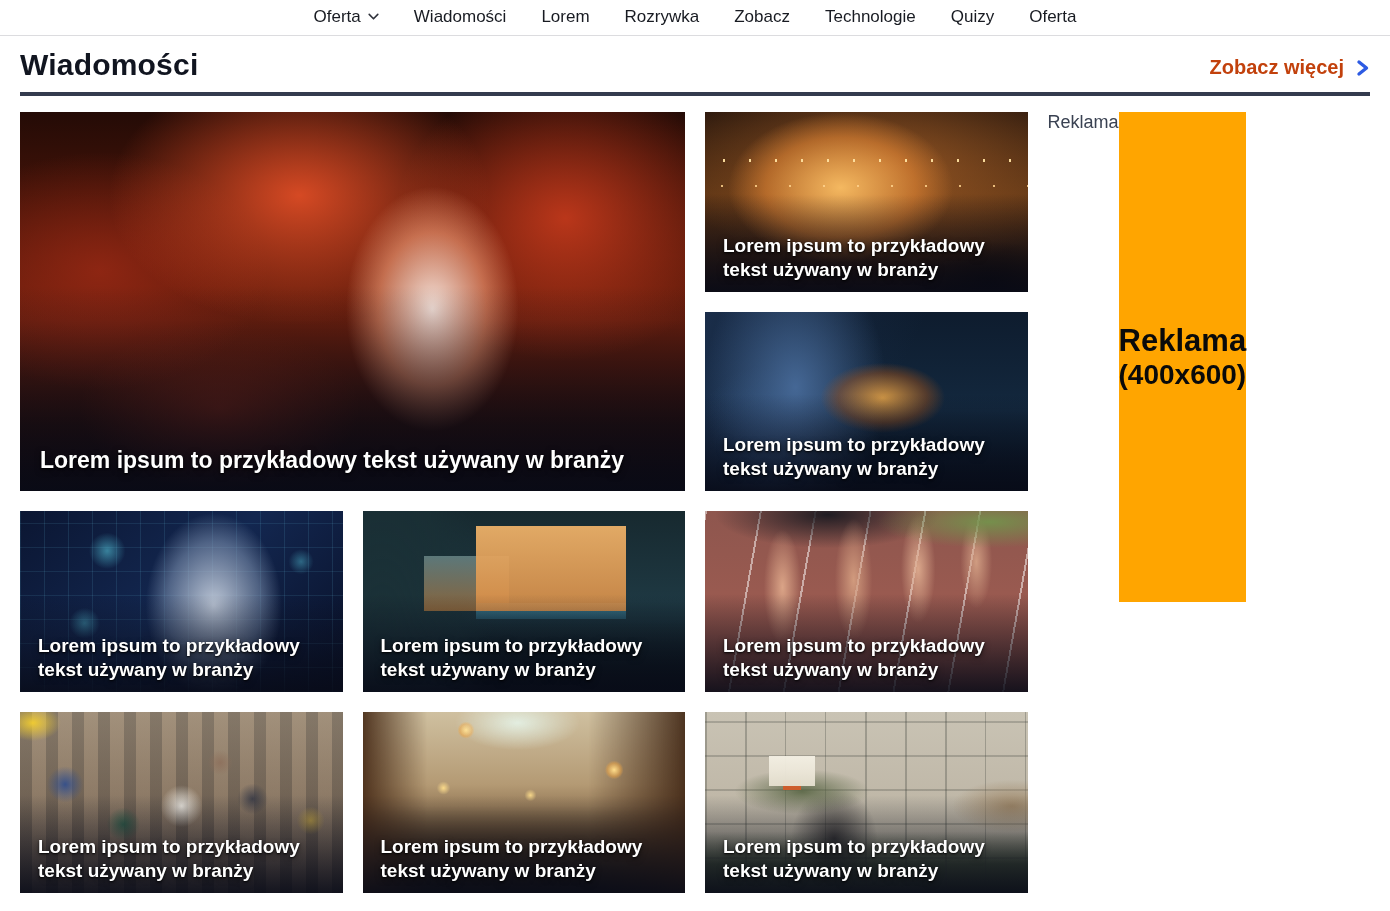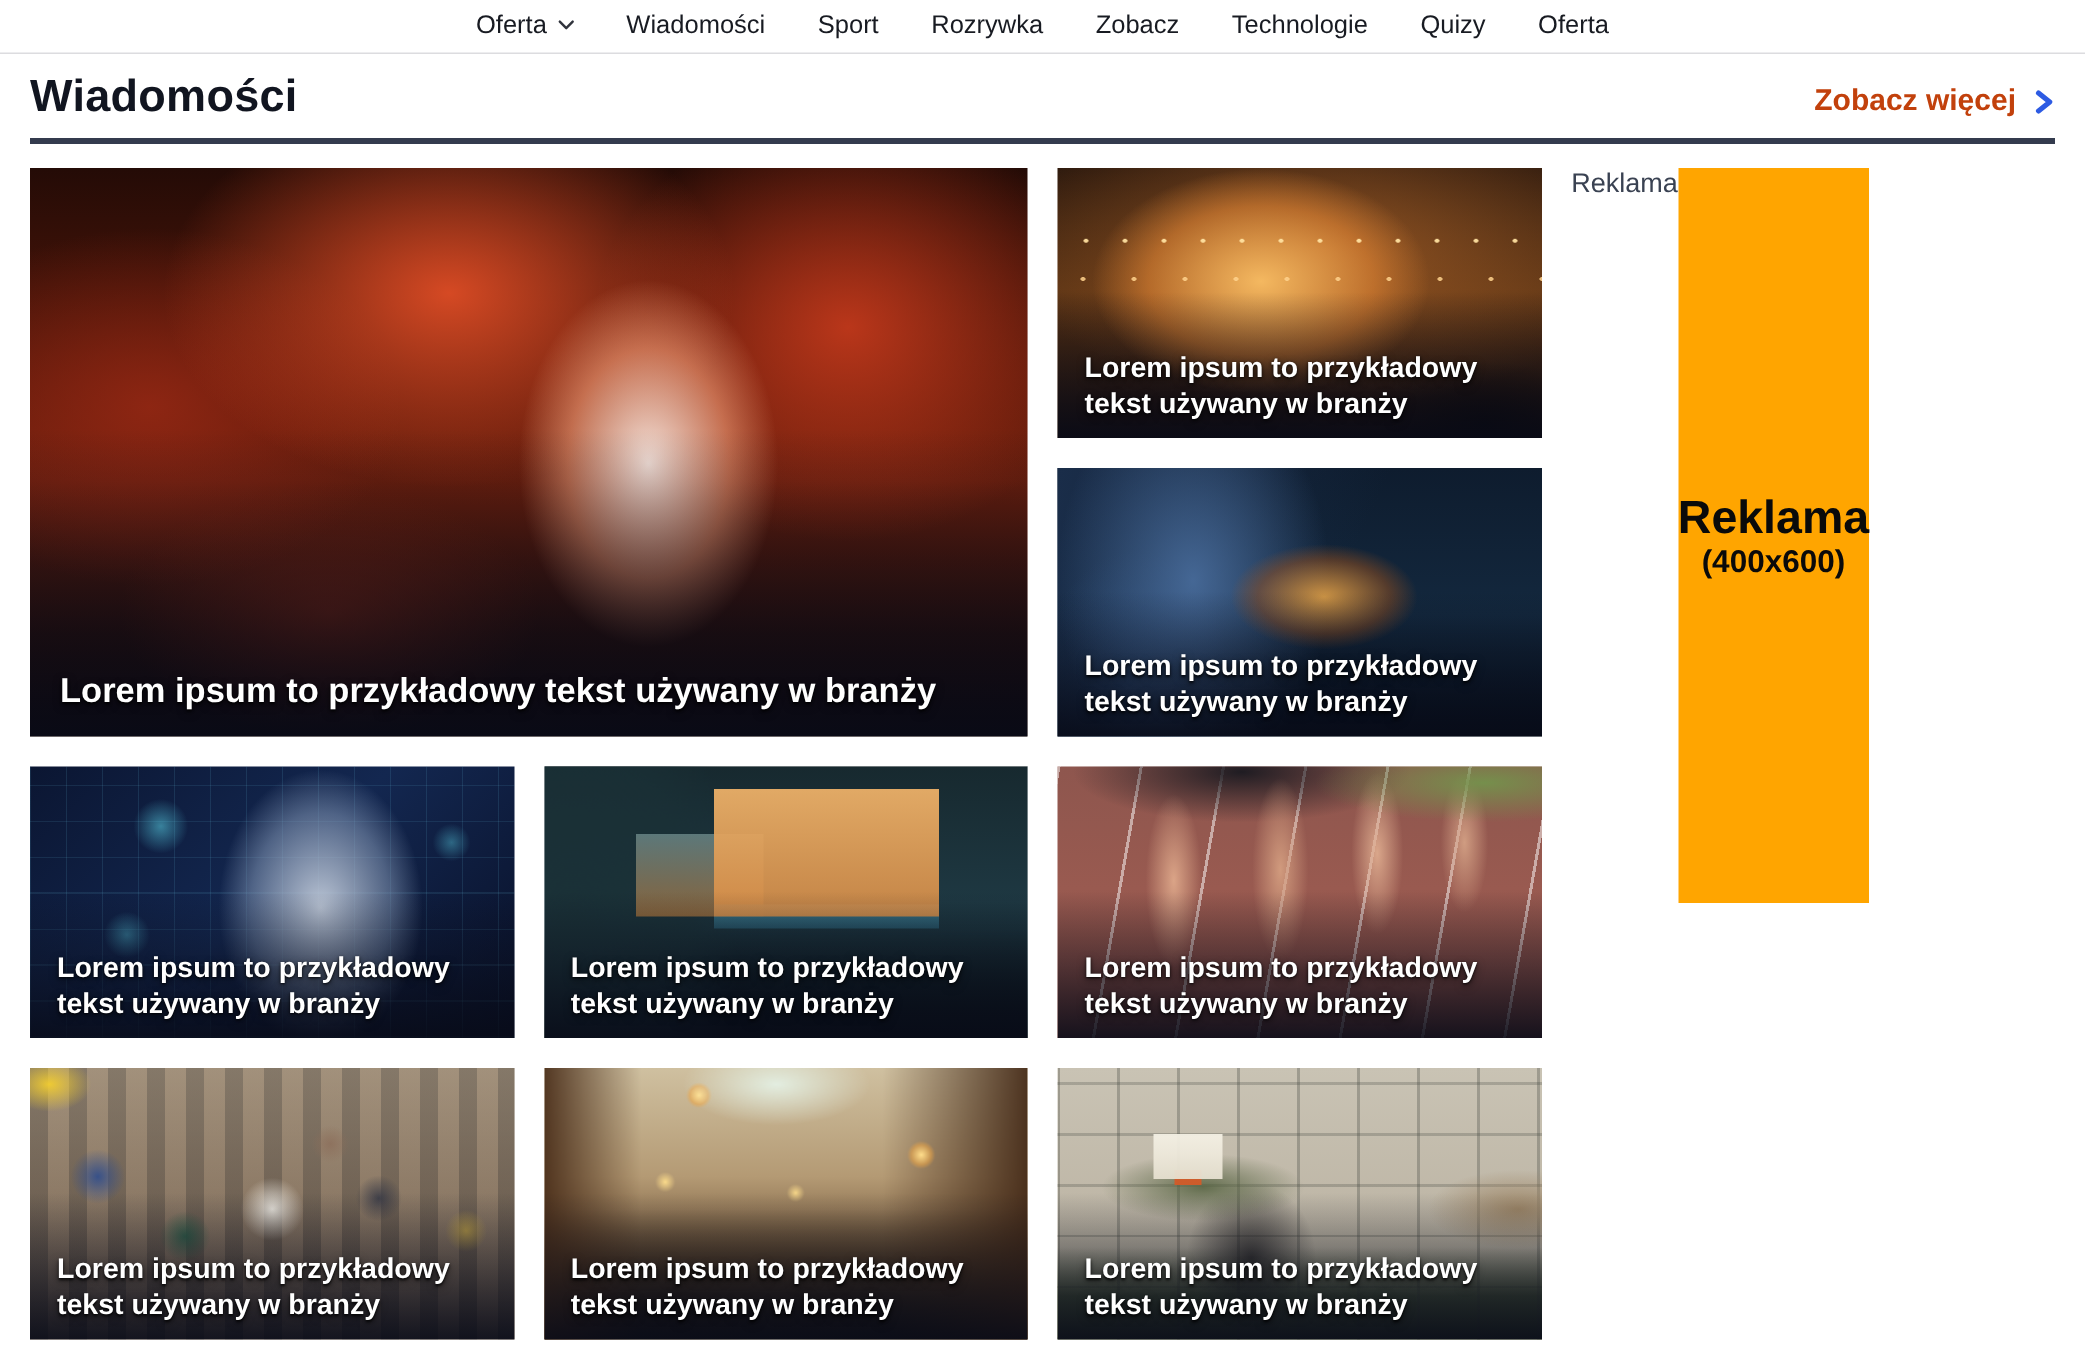--- a/index.html
+++ b/index.html
@@ -41,21 +41,21 @@
   .pos-c1r4 { grid-column: 1; grid-row: 4; }
   .pos-c2r4 { grid-column: 2; grid-row: 4; }
   .pos-c3r4 { grid-column: 3; grid-row: 4; }
 
   
   .adcol { grid-column: 4; grid-row: 1 / 5; display: flex; flex-direction: row; align-items: stretch; }
   .ad-label { font-size: 18px; color: #3a4252; margin: 0 0 5px 0; font-weight: 400; }
   .ad-box { height: 490px; background: #FFA500; display: flex; flex-direction: column;
             align-items: center; justify-content: center; cursor: pointer; }
   .ad-title { font-size: 31px; font-weight: 700; color: #0a0a0a; line-height: 1.15; }
-  .ad-size { font-size: 21px; font-weight: 700; color: #0a0a0a; }
+  .ad-size { font-size: 28px; font-weight: 700; color: #0a0a0a; }
 
   
   .img-flare { background:
     radial-gradient(ellipse 120px 170px at 62% 52%, rgba(255,238,230,0.95) 0%, rgba(255,170,130,0.55) 45%, rgba(255,120,80,0) 72%),
     radial-gradient(ellipse 280px 190px at 42% 22%, rgba(226,78,38,0.92) 0%, rgba(226,78,38,0) 68%),
     radial-gradient(ellipse 250px 210px at 82% 28%, rgba(198,58,28,0.9) 0%, rgba(198,58,28,0) 68%),
     radial-gradient(ellipse 240px 170px at 12% 42%, rgba(150,40,20,0.85) 0%, rgba(150,40,20,0) 70%),
     radial-gradient(ellipse 200px 120px at 30% 78%, rgba(120,35,18,0.8) 0%, rgba(120,35,18,0) 70%),
     linear-gradient(180deg, #240b06 0%, #58180a 38%, #6b1e0c 55%, #2b0d06 82%, #140604 100%); }
   .img-concert { background:
@@ -135,21 +135,21 @@
     <a class="nav-item">
       <span>Oferta</span>
       <svg class="chev-down" viewBox="0 0 11 8">
         <path d="M1.2 1.4 L5.5 5.8 L9.8 1.4" fill="none" stroke="#30333c" stroke-width="1.6" stroke-linecap="round" stroke-linejoin="round"></path>
       </svg>
     </a>
     <a class="nav-item">
         <span>Wiadomości</span>
       </a>
     <a class="nav-item">
-        <span>Sport</span>
+        <span>Lorem</span>
       </a>
     <a class="nav-item">
         <span>Rozrywka</span>
       </a>
     <a class="nav-item">
         <span>Zobacz</span>
       </a>
     <a class="nav-item">
         <span>Technologie</span>
       </a>

